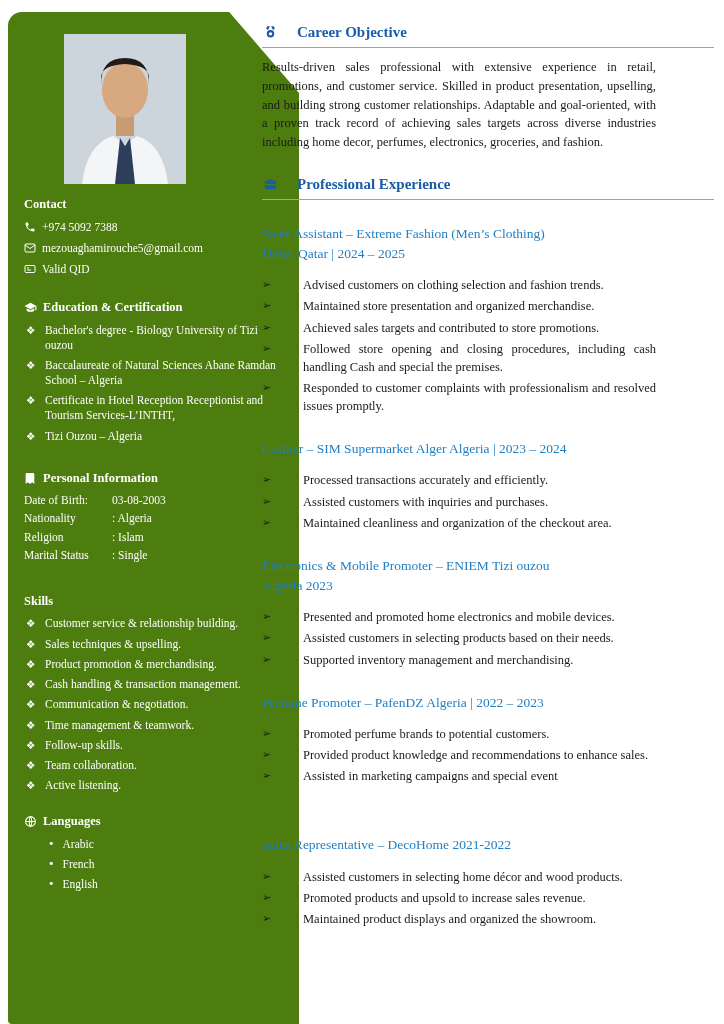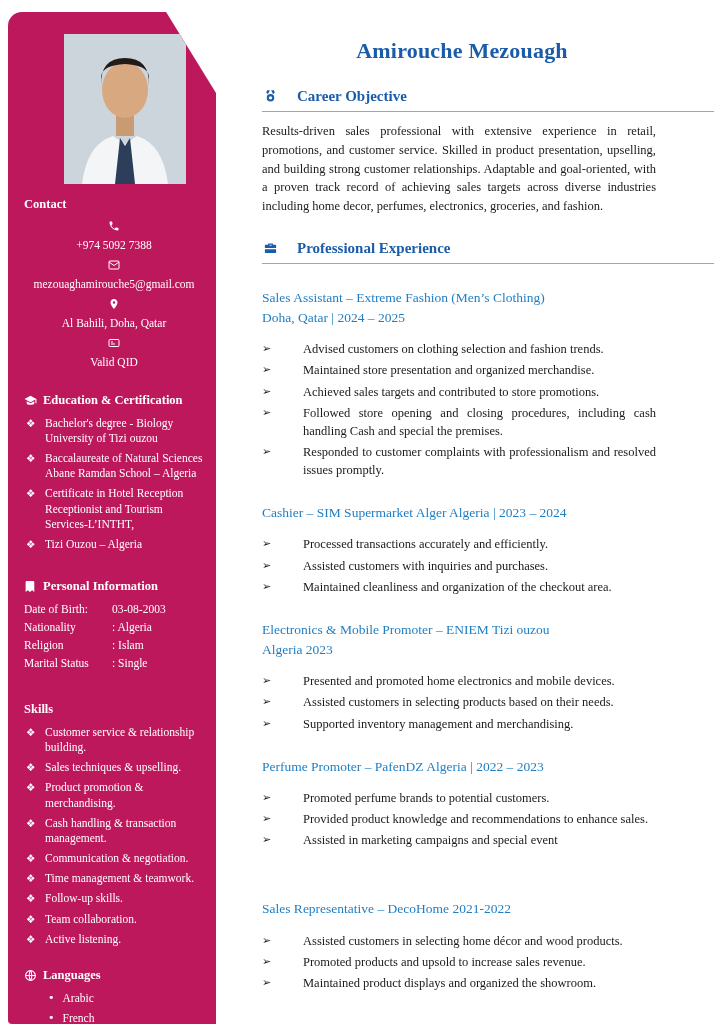--- a/index.html
+++ b/index.html
@@ -4,42 +4,42 @@
 <style>
   * { margin:0; padding:0; box-sizing:border-box; }
   html,body { background:#ffffff; }
   body {
     width:724px; height:1024px; position:relative; overflow:hidden;
     font-family:"Liberation Serif", serif; color:#1a1a1a;
   }
 
   
   .sidebar {
-    position:absolute; left:8px; top:12px; width:208px; bottom:0;
-    background:#be185d; color:#ffffff;
+    position:absolute; left:8px; top:12px; width:291px; bottom:0;
+    background:#4d7c0f; color:#ffffff;
     clip-path: polygon(0 0, 76% 0, 100% 8%, 100% 100%, 0 100%);
     border-radius:14px 0 0 4px;
     padding:18px 12px 0 16px;
     font-size:11.5px; line-height:1.32;
   }
   .photo-frame { width:122px; height:150px; margin:4px 0 0 40px; }
   .photo-frame svg { display:block; width:100%; height:100%; }
 
   .s-heading {
     display:flex; align-items:center; gap:6px;
     font-weight:bold; font-size:12.5px; margin-bottom:7px;
   }
   .s-heading svg { width:13px; height:13px; flex:0 0 13px; }
   .sec-contact   { margin-top:12px; }
   .sec-education { margin-top:22px; }
   .sec-personal  { margin-top:26px; }
   .sec-skills    { margin-top:30px; }
   .sec-languages { margin-top:20px; }
 
-  .c-row { display:flex; align-items:center; gap:6px; margin-bottom:6px;flex-direction:column; }
+  .c-row { display:flex; align-items:center; gap:6px; margin-bottom:6px; }
   .c-row svg { width:12px; height:12px; flex:0 0 12px; }
 
   .s-item { display:flex; gap:7px; margin-bottom:5px; padding-left:2px; }
   .s-marker {
     flex:0 0 12px; font-family:"DejaVu Sans", sans-serif;
     font-size:10.5px; line-height:1.45;
   }
   .s-item-text { flex:1; }
 
   .p-row { display:flex; margin-bottom:3px; }
@@ -102,26 +102,20 @@
       <span>+974 5092 7388</span>
     </div>
     <div class="c-row">
       <svg viewBox="0 0 24 24" fill="none" stroke="#ffffff" stroke-width="2">
           <rect x="2" y="4" width="20" height="16" rx="2"></rect>
           <path d="M2 6l10 7L22 6"></path>
         </svg>
       <span>mezouaghamirouche5@gmail.com</span>
     </div>
     <div class="c-row">
-      <svg viewBox="0 0 24 24" fill="#ffffff">
-          <path d="M12 2C8.1 2 5 5.1 5 9c0 5.2 7 13 7 13s7-7.8 7-13c0-3.9-3.1-7-7-7zm0 9.5A2.5 2.5 0 1 1 12 6.5a2.5 2.5 0 0 1 0 5z"></path>
-        </svg>
-      <span>Al Bahili, Doha, Qatar</span>
-    </div>
-    <div class="c-row">
       <svg viewBox="0 0 24 24" fill="none" stroke="#ffffff" stroke-width="2">
           <rect x="2" y="5" width="20" height="14" rx="2"></rect>
           <path d="M6 10h4M6 14h8"></path>
         </svg>
       <span>Valid QID</span>
     </div>
   </section>
 
   <section class="sec-education">
     <div class="s-heading">
@@ -247,21 +241,20 @@
         <span class="lang-marker">•</span>
         <span>English</span>
       </div>
       </div>
   </section>
 
 </aside>
 
 <main class="main">
 
-  <h1 class="name">Amirouche Mezouagh</h1>
 
   <section class="m-section">
     <div class="m-heading">
       <svg viewBox="0 0 24 24" fill="currentColor">
           <path d="M7 2h4l-3.2 6.2L5 5 7 2zm10 0h-4l3.2 6.2L19 5l-2-3z"></path>
           <circle cx="12" cy="14" r="6"></circle>
           <circle cx="12" cy="14" r="2.6" fill="#ffffff"></circle>
         </svg>
       <span>Career Objective</span>
     </div>

